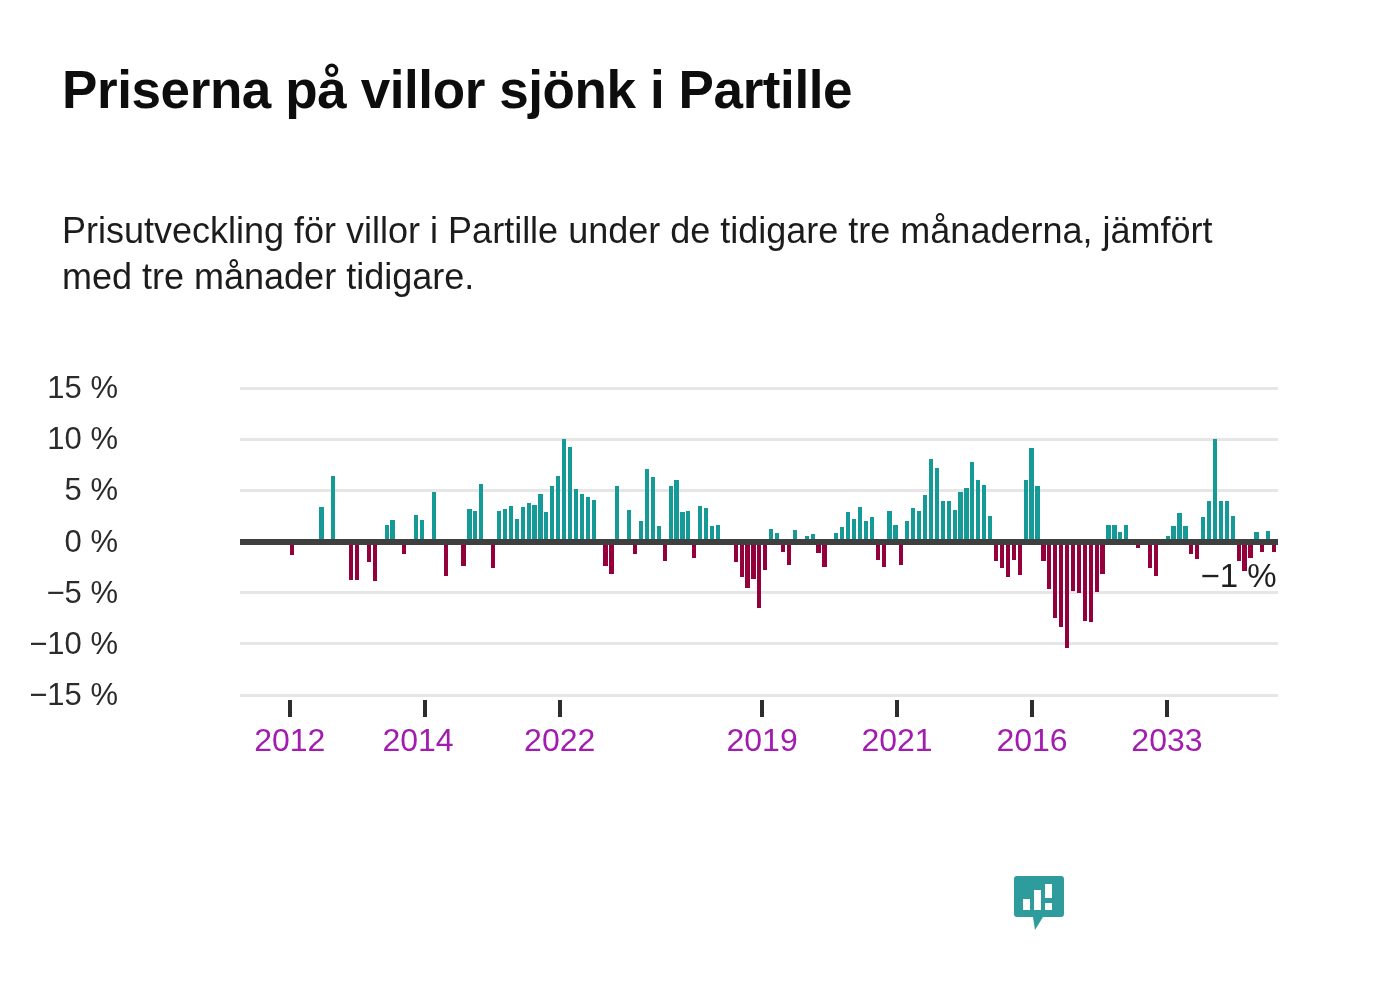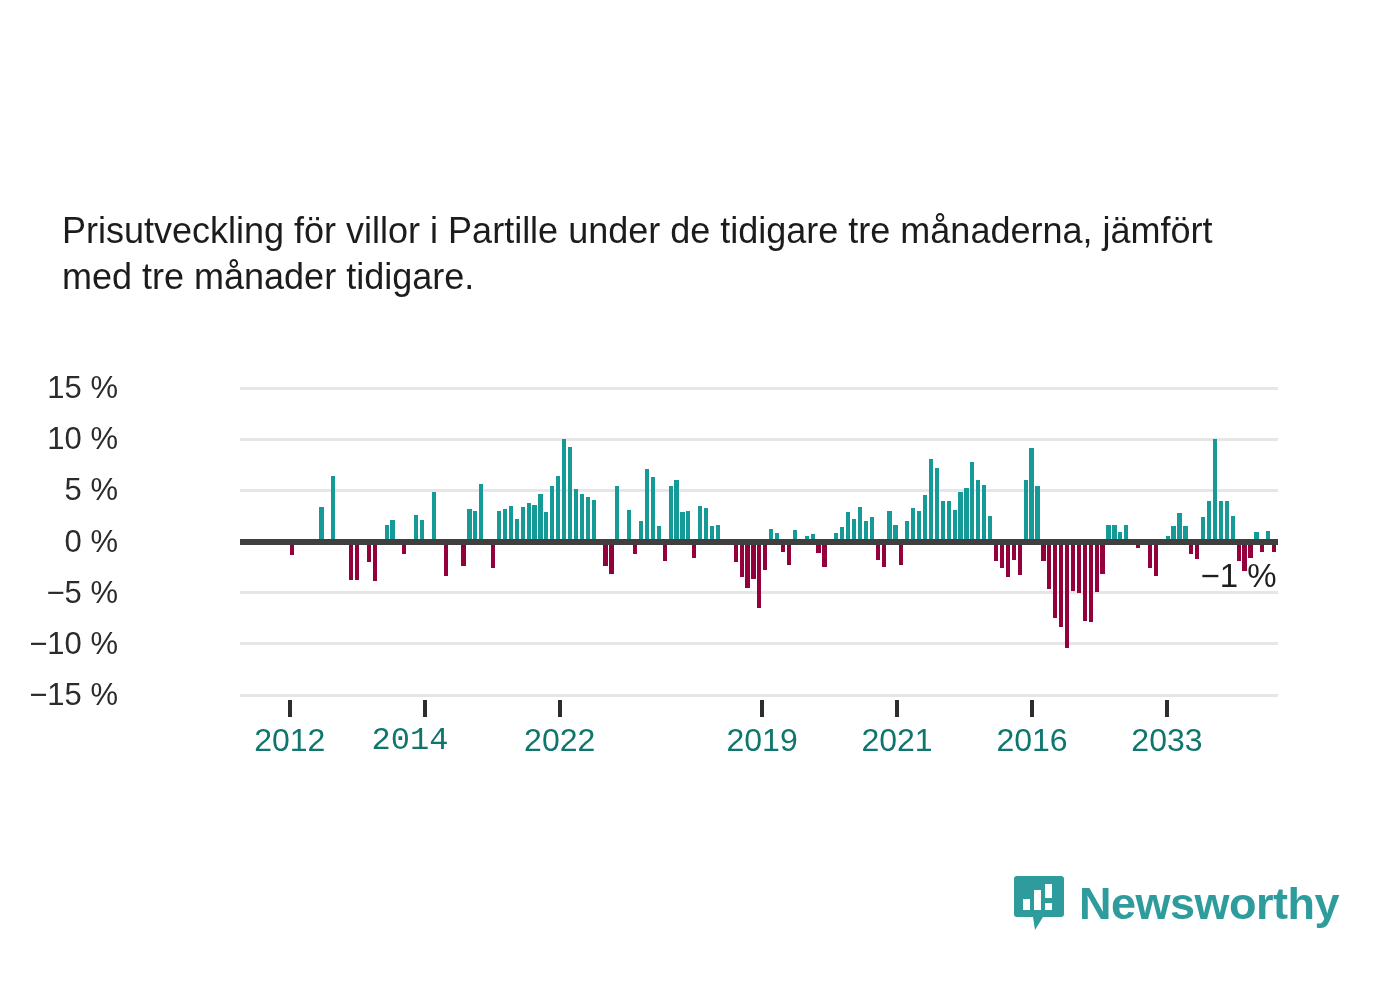--- a/index.html
+++ b/index.html
@@ -107,21 +107,21 @@
     top: 312px;
     width: 4px;
     height: 17px;
     background: #2d2d2d;
     transform: translateX(-2px);
   }
   .xlabel {
     position: absolute;
     top: 334px;
     font-size: 32px;
-    color: #0f766e;
+    color: #a21caf;
     transform: translateX(-50%);
     white-space: nowrap;
   }
 
   .annotation {
     position: absolute;
     font-size: 33px;
     color: #1f1f1f;
     white-space: nowrap;
   }
@@ -146,20 +146,21 @@
     color: #2e9c9c;
     letter-spacing: -0.5px;
     line-height: 1;
   }
 </style>
 </head>
 <body>
 
 <div id="page">
 
+  <div class="headline">Priserna på villor sjönk i Partille</div>
   <div class="subhead">Prisutveckling för villor i Partille under de tidigare tre månaderna, jämfört med tre månader tidigare.</div>
 
   <div id="chart">
     <div class="plot" id="plot">
 
     <div class="gridline" style="top: -1.5px;"></div>
         <div class="ytick" style="top: 0px;">15 %</div>
         <div class="gridline" style="top: 49.6667px;"></div>
         <div class="ytick" style="top: 51.1667px;">10 %</div>
         <div class="gridline" style="top: 100.833px;"></div>
@@ -312,21 +313,21 @@
           <div class="bar neg" title="2025-02: -2.9 %" style="left: 964.497px; top: 153.5px; height: 29.6767px;"></div>
           <div class="bar neg" title="2025-03: -1.6 %" style="left: 970.414px; top: 153.5px; height: 16.3733px;"></div>
           <div class="bar pos" title="2025-04: 0.9 %" style="left: 976.331px; top: 144.29px; height: 9.21px;"></div>
           <div class="bar neg" title="2025-05: -1 %" style="left: 982.249px; top: 153.5px; height: 10.2333px;"></div>
           <div class="bar pos" title="2025-06: 1 %" style="left: 988.166px; top: 143.267px; height: 10.2333px;"></div>
           <div class="bar neg" title="2025-07: -1 %" style="left: 994.083px; top: 153.5px; height: 10.2333px;"></div>
         </div>
         <div class="xtick" style="left: 49.824px;"></div>
         <div class="xlabel" style="left: 49.824px;">2012</div>
         <div class="xtick" style="left: 184.764px;"></div>
-        <div class="xlabel" style="left: 170px; font-family: Liberation Mono, monospace;">2014</div>
+        <div class="xlabel" style="left: 178px;">2014</div>
         <div class="xtick" style="left: 319.704px;"></div>
         <div class="xlabel" style="left: 319.704px;">2022</div>
         <div class="xtick" style="left: 522.114px;"></div>
         <div class="xlabel" style="left: 522.114px;">2019</div>
         <div class="xtick" style="left: 657.054px;"></div>
         <div class="xlabel" style="left: 657.054px;">2021</div>
         <div class="xtick" style="left: 791.994px;"></div>
         <div class="xlabel" style="left: 791.994px;">2016</div>
         <div class="xtick" style="left: 926.934px;"></div>
         <div class="xlabel" style="left: 926.934px;">2033</div>
@@ -337,16 +338,15 @@
   <div class="logo">
     <span class="logo-mark">
       <svg width="52" height="58" viewBox="0 0 52 58" aria-hidden="true">
         <path d="M4 2 H48 A3 3 0 0 1 51 5 V40 A3 3 0 0 1 48 43 H30 L22 56 L20 43 H4 A3 3 0 0 1 1 40 V5 A3 3 0 0 1 4 2 Z" fill="#2e9c9c"></path>
         <rect x="10" y="25" width="7" height="11" fill="#ffffff"></rect>
         <rect x="21" y="16" width="7" height="20" fill="#ffffff"></rect>
         <rect x="32" y="29" width="7" height="7" fill="#ffffff"></rect>
         <rect x="32" y="10" width="7" height="14" fill="#ffffff"></rect>
       </svg>
     </span>
-    <span class="logo-word">Newsworthy</span>
   </div>
 
 </div>
 
 </body></html>

